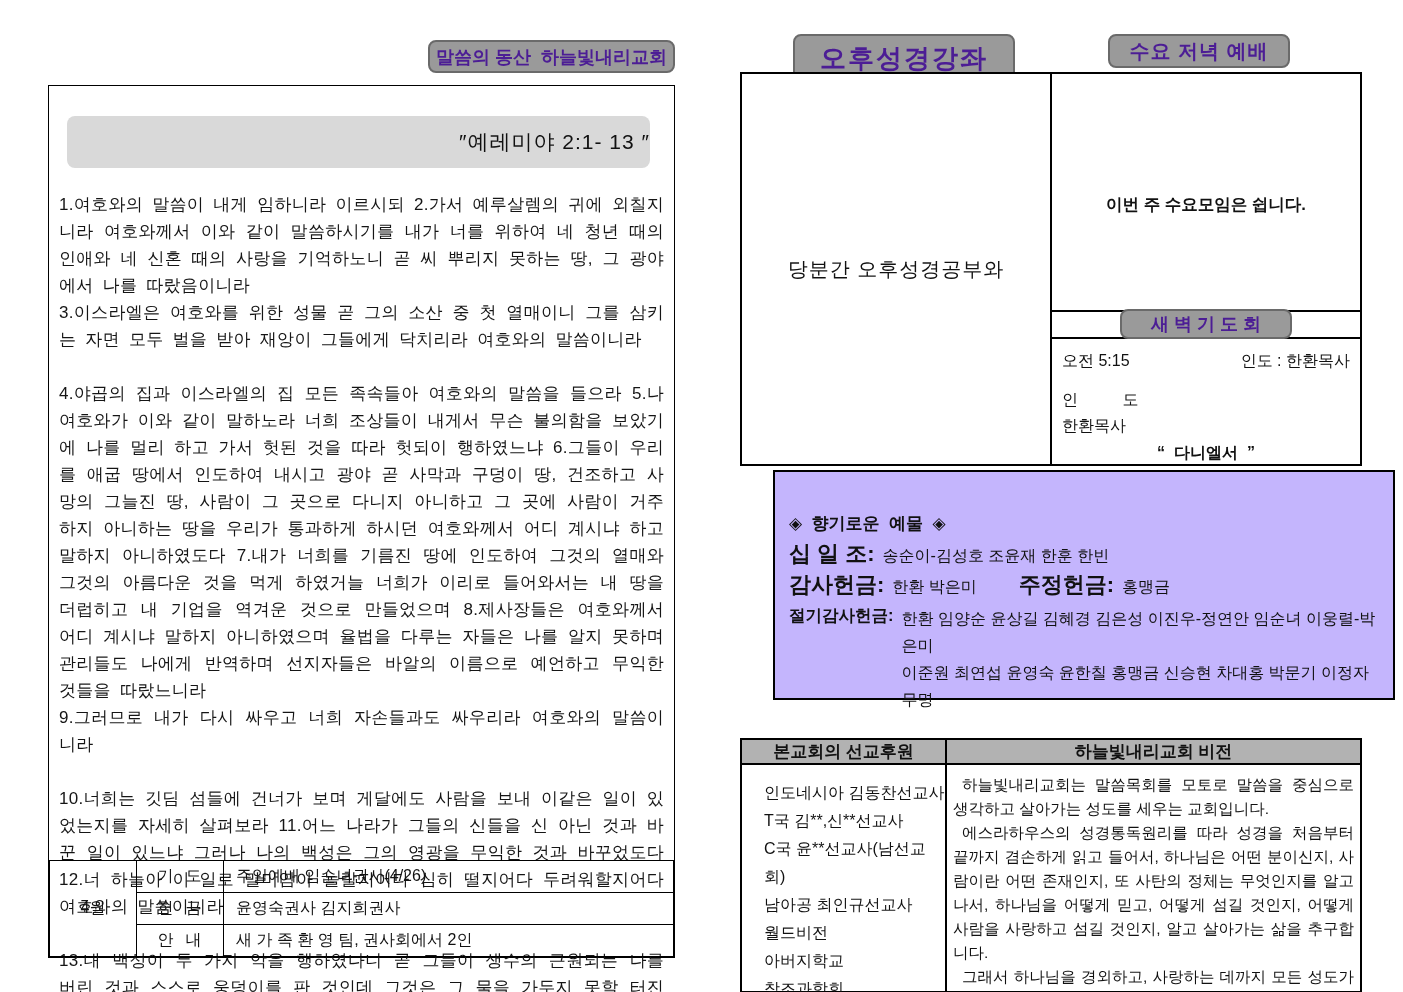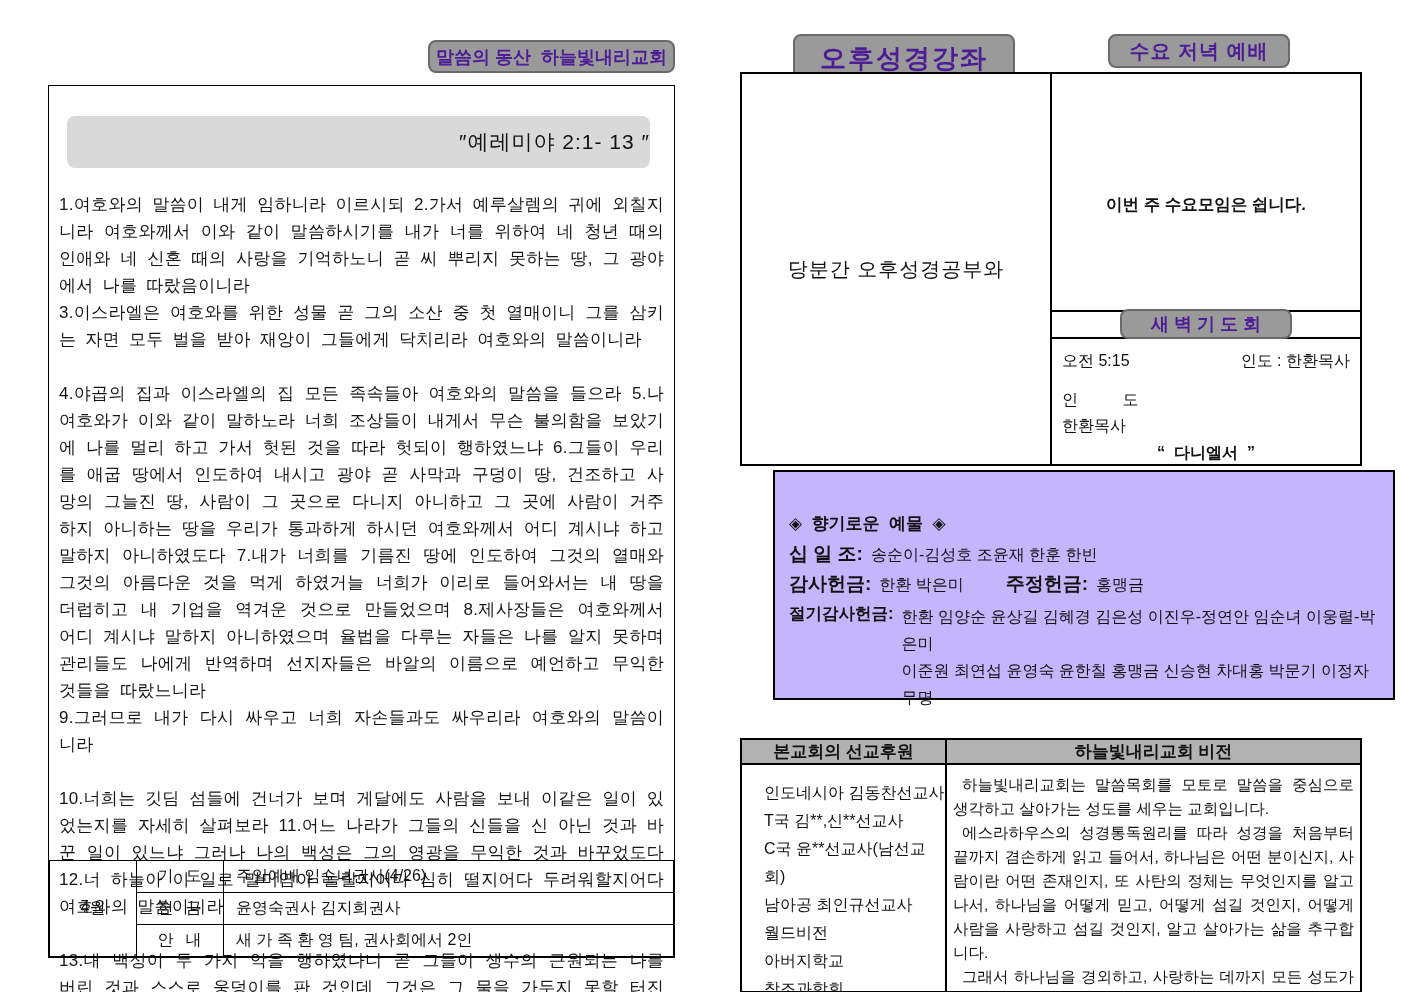--- a/index.html
+++ b/index.html
@@ -68,21 +68,21 @@
   .dawn-row2 .dots { flex:1; border-bottom:1px dotted #444; margin:0 6px 4px; }
   .dawn-row3 { text-align:center; font-weight:bold; margin-top:6px; font-size:16px; }
 
   
   .offerings {
     position:absolute; left:740px; top:470px; width:622px; height:230px;
     border:2px solid #000; padding:40px 14px 0; font-size:16px; background:#c4b5fd;margin-left:33px;
   }
   .off-title { font-weight:bold; font-size:17px; margin-bottom:8px; }
   .off-row { margin-top:8px; line-height:21px; }
-  .off-row b { font-size:19px; }
+  .off-row b { font-size:22px; }
   .off-row .v { margin-left:8px; }
   .off-row .ml { margin-left:42px; }
   .off-seasonal { display:flex; margin-top:8px; }
   .off-seasonal b { white-space:nowrap; font-size:16.5px; }
   .off-seasonal .col { margin-left:8px; line-height:27px; }
 
   
   .btable {
     position:absolute; left:740px; top:705px; width:622px; height:255px;
     border:2px solid #000; display:flex; flex-direction:column; background:#fff;margin-top:33px;

